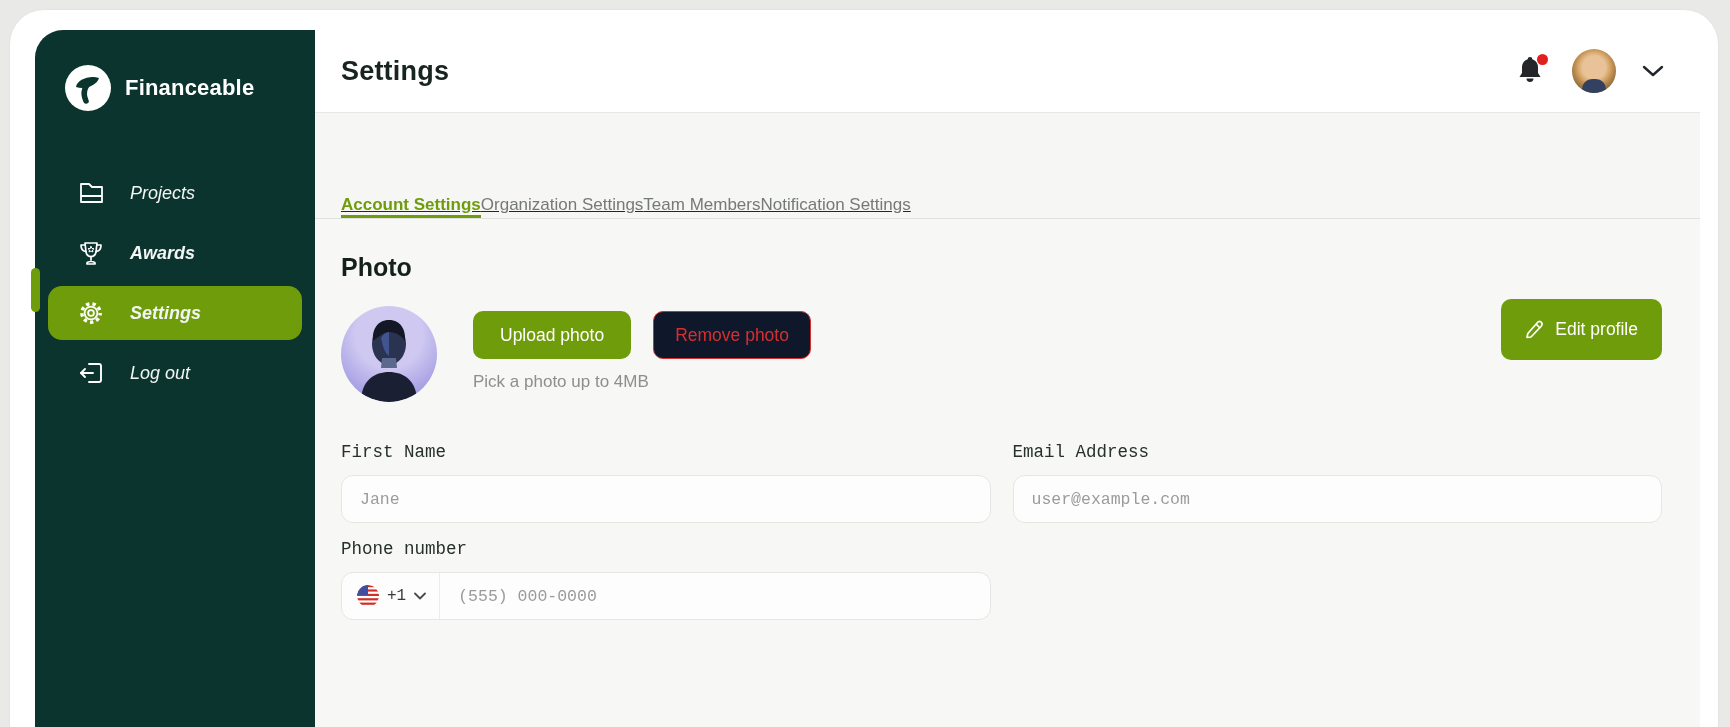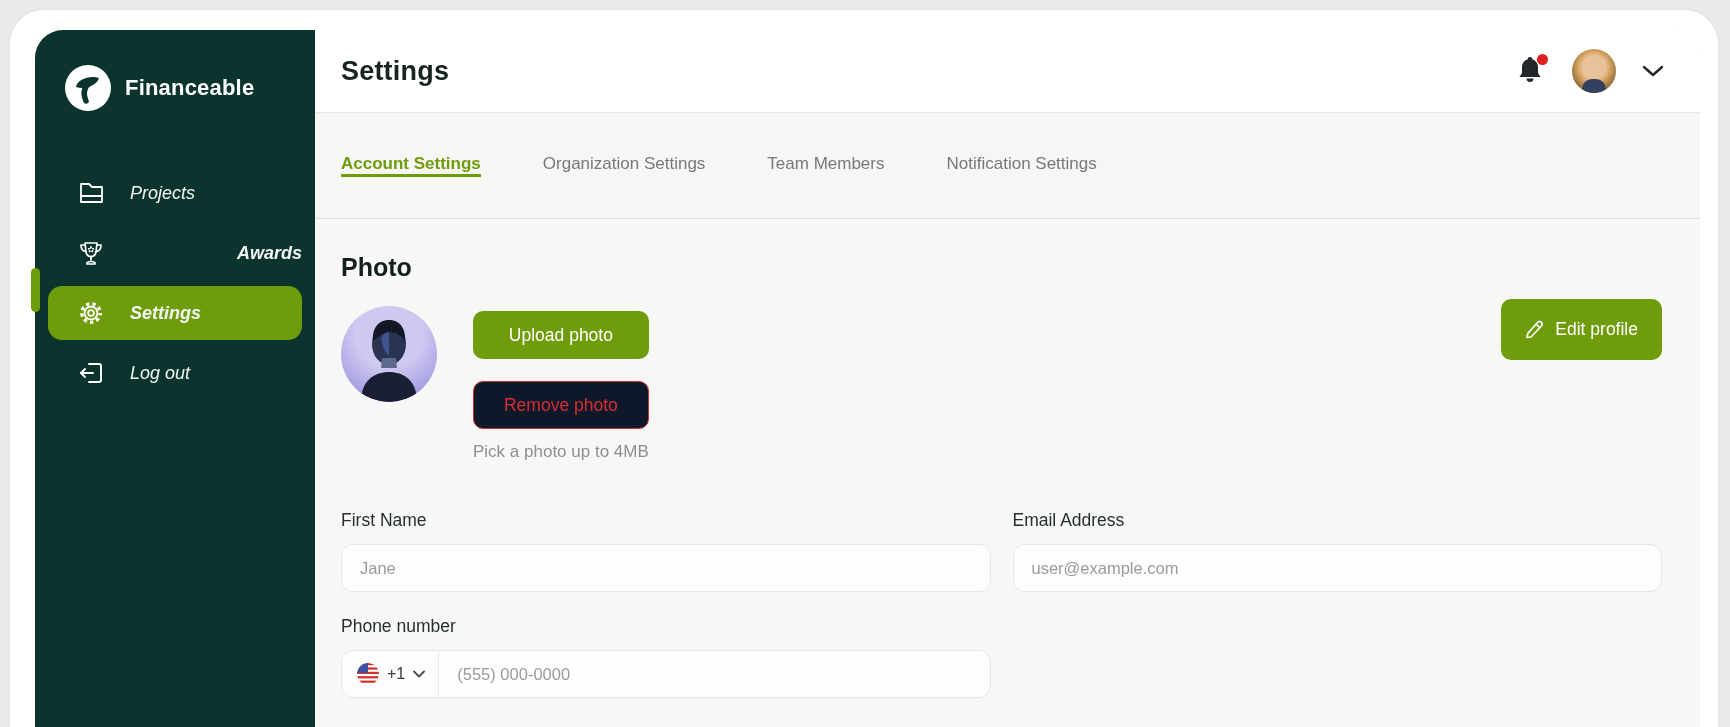--- a/index.html
+++ b/index.html
@@ -30,21 +30,21 @@
   .brand-mark{ width:46px; height:46px; flex:0 0 auto; }
   .brand-name{ font-size:22px; font-weight:700; letter-spacing:.2px; }
   .nav{ margin-top:52px; display:flex; flex-direction:column; gap:6px; padding:0 13px; }
   .nav-item{
     display:flex; align-items:center; gap:26px; height:54px;
     padding:0 0 0 30px; border-radius:14px; cursor:pointer;
     font-size:18px; color:#f2f5f4;font-style:italic;
   }
   .nav-item .nav-icon{ width:26px; height:26px; flex:0 0 auto; display:flex; align-items:center; justify-content:center; }
   .nav-item.active{ background:#6f9c0b; font-weight:600; }
-  .nav-item:nth-child(2){ font-weight:700;justify-content:space-between; }
+  .nav-item:nth-child(2){ font-weight:700; }
   .active-indicator{
     position:absolute; left:31px; top:268px; width:9px; height:44px;
     border-radius:6px; background:#6f9c0b; z-index:5;
   }
   
   .main{ flex:1; display:flex; flex-direction:column; min-width:0; }
   .topbar{
     height:83px; background:#ffffff; border-bottom:1px solid #e7e7e5;
     display:flex; align-items:center; padding:0 36px 0 26px; flex:0 0 auto;
   }
@@ -61,54 +61,54 @@
     position:relative;
   }
   .avatar-sm::after{
     content:""; position:absolute; left:10px; right:10px; bottom:-4px; height:18px;
     background:#31415f; border-radius:10px 10px 0 0;
   }
   .user-caret{ cursor:pointer; display:flex; align-items:center; }
   
   .tabbar{
     height:106px; background:#f6f6f5; border-bottom:1px solid #e1e1df;
-    display:flex; align-items:center; gap:62px; padding:0 26px; flex:0 0 auto;
+    display:flex; align-items:flex-end; padding:0 26px; flex:0 0 auto;text-decoration:underline;
   }
   .tab{
     display:flex; align-items:center; font-size:17px; color:#757a77;
     border-bottom:3px solid transparent; cursor:pointer; white-space:nowrap;
   }
   .tab.active{ color:#6f9c0b; font-weight:700; border-bottom-color:#6f9c0b; }
   
   .content{ flex:1; padding:20px 38px 0 26px; background:#f7f7f6; overflow:hidden; }
   .section-heading{ font-size:25px; font-weight:700; color:#14201c; margin:14px 0 24px; }
   .photo-row{ display:flex; align-items:flex-start; }
   .avatar-lg{
     width:96px; height:96px; border-radius:50%; overflow:hidden; flex:0 0 auto;
     background:radial-gradient(circle at 50% 30%, #cfc9f2 0 40%, #aea7e6 70%, #8d86d4 100%);
     position:relative;
   }
   .avatar-lg svg{ position:absolute; left:0; top:0; }
   .photo-actions{ margin-left:36px; padding-top:5px; }
-  .photo-buttons{ display:flex; gap:22px;flex-direction:column; }
+  .photo-buttons{ display:flex; gap:22px; }
   .btn{ height:48px; border-radius:10px; font-size:17.5px; cursor:pointer; font-family:inherit; }
   .btn-green{ background:#6f9c0b; color:#ffffff; border:none; padding:0 27px; }
   .btn-outline-red{ background:#0f172a; color:#d53030; border:1.5px solid #d53030; padding:0 21px; }
   .photo-hint{ margin-top:13px; font-size:17px; color:#8e8e8c; }
   .btn-edit{
     margin-left:auto; height:61px; margin-top:-7px;
     display:flex; align-items:center; gap:11px; padding:0 24px;
     background:#6f9c0b; color:#fff; border:none; border-radius:10px; font-size:17.5px; cursor:pointer;
     font-family:inherit;
   }
   
   .form-grid{
     display:grid; grid-template-columns:1fr 1fr; column-gap:22px; margin-top:24px;
   }
-  .field{ margin-top:24px; }
+  .field{ margin-top:16px;font-family:Liberation Mono, monospace; }
   .field-label{ display:block; font-size:17.5px; color:#26302c; margin-bottom:13px; }
   .text-input{
     width:100%; height:48px; border-radius:12px; border:1px solid #e6e6e4;
     background:#fdfdfd; padding:8px 18px; font-size:16.5px; color:#9b9b99;
     font-family:inherit; outline:none;
   }
   .text-input::placeholder{ color:#9b9b99; }
   .phone-box{
     display:flex; align-items:center; height:48px; border-radius:12px;
     border:1px solid #e6e6e4; background:#fdfdfd; overflow:hidden;

